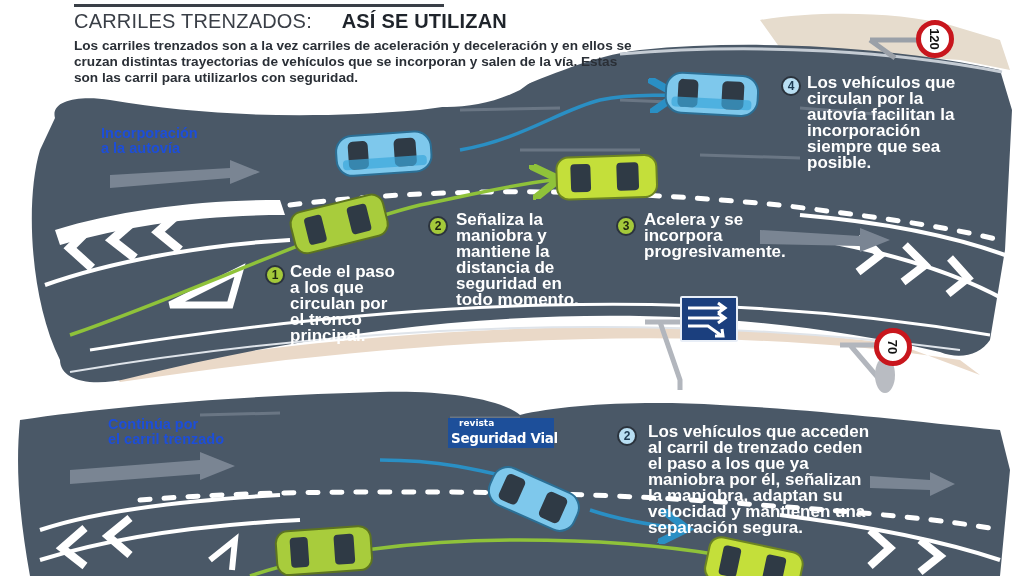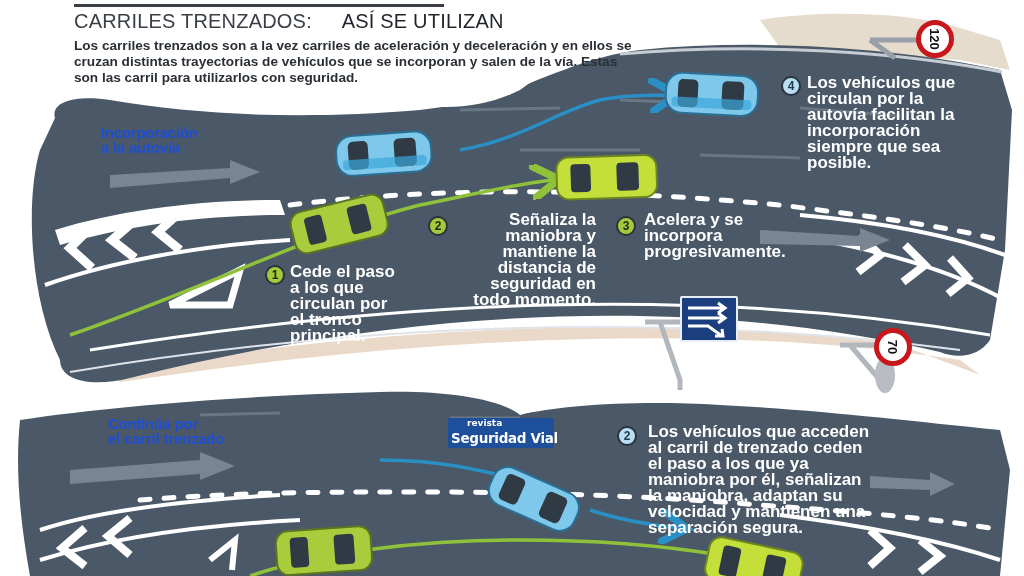--- a/index.html
+++ b/index.html
@@ -4,35 +4,35 @@
 <style>
   * { margin: 0; padding: 0; box-sizing: border-box; }
   html, body { width: 1024px; height: 576px; overflow: hidden; background: #ffffff; }
   body { position: relative; font-family: "Liberation Sans", "DejaVu Sans", sans-serif; }
 
   .scene { position: absolute; left: 0; top: 0; width: 1024px; height: 576px; }
 
   .header-rule { position: absolute; left: 74px; top: 4px; width: 370px; height: 3px; background: #3a3f47; }
   .title { position: absolute; left: 74px; top: 10px; font-size: 20px; letter-spacing: 0.2px; color: #3a3f47; white-space: nowrap; }
   .title .light { font-weight: 400; text-align: right; }
-  .title .bold { font-weight: 400; color: #1f242b; margin-left: 24px; }
+  .title .bold { font-weight: 700; color: #1f242b; margin-left: 24px; }
   .intro { position: absolute; left: 74px; top: 38px; width: 560px; font-size: 13.6px; line-height: 16px; font-weight: 700; color: #2a2f36; }
 
   .label { position: absolute; color: #1d4ed8; font-weight: 700; font-size: 14.5px; line-height: 15px; }
   .note { position: absolute; color: #ffffff; font-weight: 700; font-size: 17px; line-height: 16px; }
   .badge { position: absolute; width: 20px; height: 20px; border-radius: 50%; display: flex; align-items: center; justify-content: center; font-size: 12px; font-weight: 700; border: 2px solid #2b333d; }
   .badge.green { background: #a4c93a; color: #1e2510; }
   .badge.blue { background: #b9dff3; color: #1d3a52; }
 
   .speed-sign { position: absolute; width: 38px; height: 38px; border-radius: 50%; background: #fff; border: 5px solid #c8161d; display: flex; align-items: center; justify-content: center; font-size: 13px; font-weight: 700; color: #111; transform: rotate(90deg); }
 
   .lane-sign { position: absolute; width: 58px; height: 46px; background: #1b3f7e; border: 2px solid #e8eef7; border-radius: 2px; }
 
   .brand { position: absolute; left: 448px; top: 418px; width: 106px; height: 30px; background: #1d4f9a; color: #fff; font-weight: 700; font-family: "DejaVu Sans", sans-serif; }
-  .brand .small { position: absolute; left: 19px; top: 0px; font-size: 9px; }
+  .brand .small { position: absolute; left: 11px; top: 0px; font-size: 9px; }
   .brand .big { position: absolute; left: 3px; top: 12px; font-size: 13.5px; letter-spacing: -0.3px; white-space: nowrap; }
 </style>
 </head>
 <body>
 
 <div class="scene">
 
   <svg width="1024" height="576" viewBox="0 0 1024 576" style="position:absolute;left:0;top:0">
     <defs>
       <marker id="arrowG" markerWidth="10" markerHeight="10" refX="6" refY="5" orient="auto">
@@ -154,21 +154,21 @@
 
   <div class="label" style="left:101px; top:126px;">
     <div>Incorporación</div>
     <div>a la autovía</div>
   </div>
 
   <div class="badge green" style="left:265px; top:265px;">1</div>
   <div class="note" style="left:290px; top:264px; width:115px;">Cede el paso a los que circulan por el tronco principal.</div>
 
   <div class="badge green" style="left:428px; top:216px;">2</div>
-  <div class="note" style="left:456px; top:212px; width:140px;text-align:right;">Señaliza la maniobra y mantiene la distancia de seguridad en todo momento.</div>
+  <div class="note" style="left:456px; top:212px; width:140px;">Señaliza la maniobra y mantiene la distancia de seguridad en todo momento.</div>
 
   <div class="badge green" style="left:616px; top:216px;">3</div>
   <div class="note" style="left:644px; top:212px; width:115px;">Acelera y se incorpora progresivamente.</div>
 
   <div class="badge blue" style="left:781px; top:76px;">4</div>
   <div class="note" style="left:807px; top:75px; width:155px;">Los vehículos que circulan por la autovía facilitan la incorporación siempre que sea posible.</div>
 
   <div class="speed-sign" style="left:916px; top:20px;">120</div>
   <div class="speed-sign" style="left:874px; top:328px;">70</div>
   <div class="lane-sign" style="left:680px; top:296px;">

